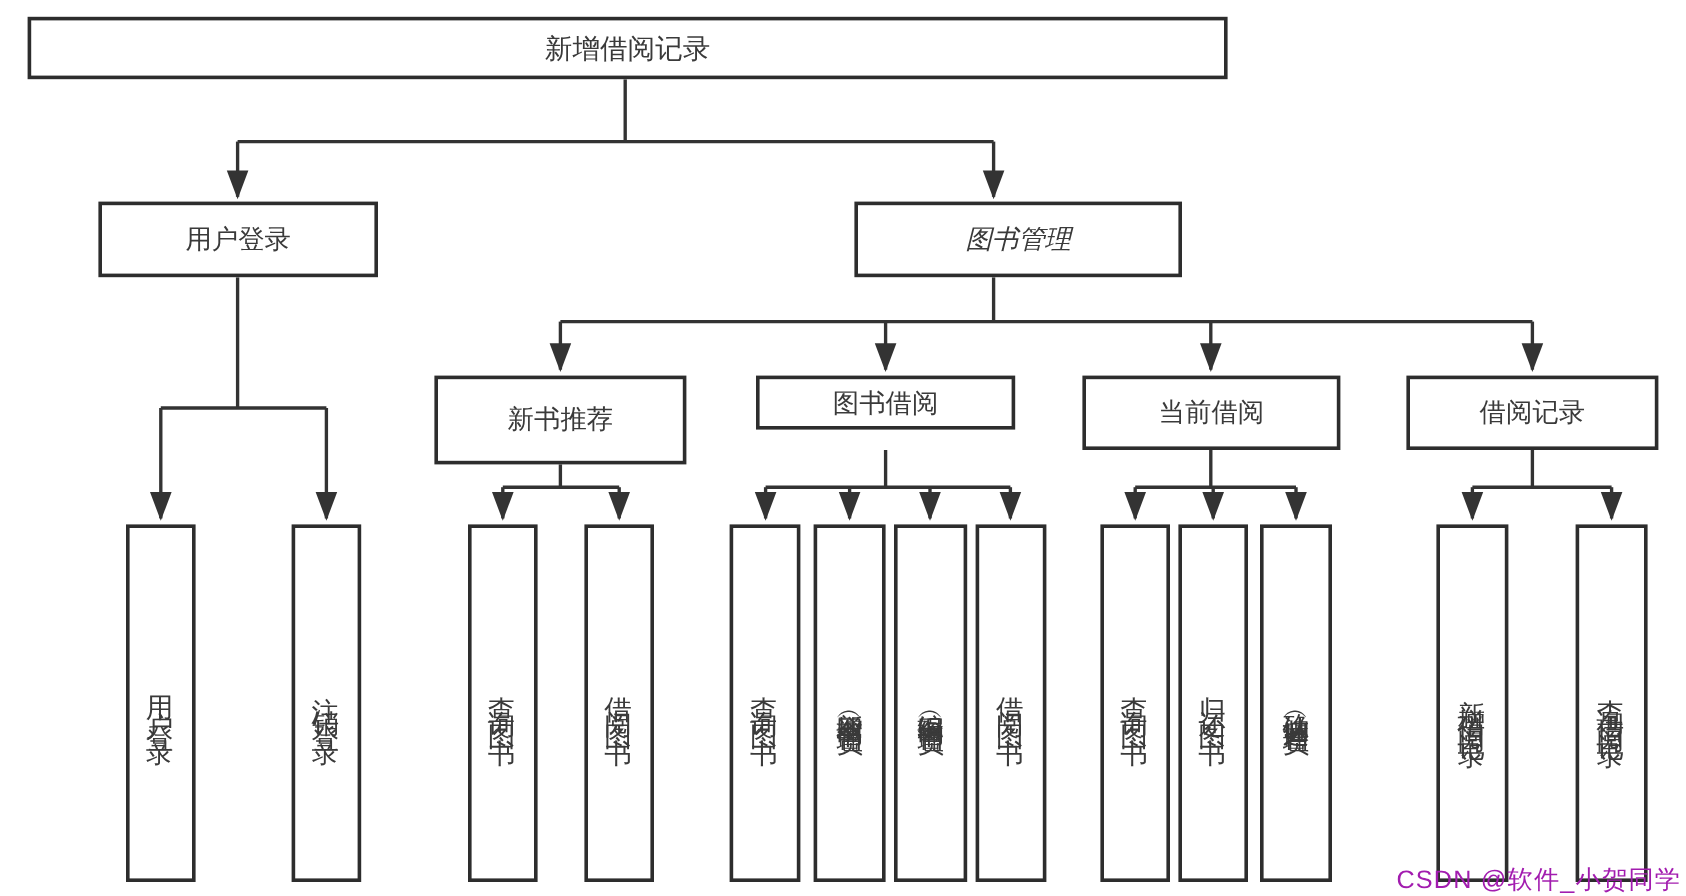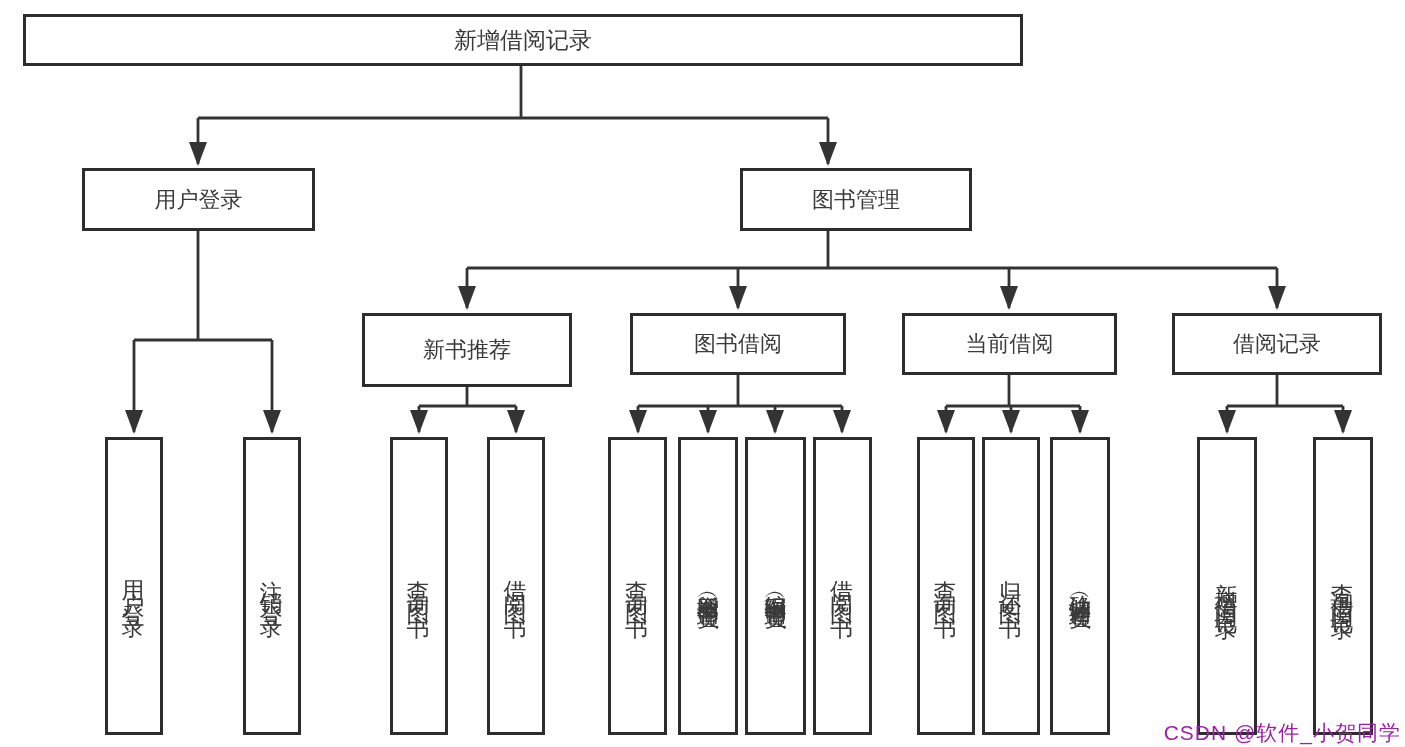--- a/index.html
+++ b/index.html
@@ -95,24 +95,24 @@
     <path class="ln" d="M1080 406 V432" marker-end="url(#arrow)"></path>
 
     <path class="ln" d="M1277 375 V406 M1227 406 H1343"></path>
     <path class="ln" d="M1227 406 V432" marker-end="url(#arrow)"></path>
     <path class="ln" d="M1343 406 V432" marker-end="url(#arrow)"></path>
   </svg>
 
   <div class="box root-box" style="left:23px; top:14px; width:1000px; height:52px;">新增借阅记录</div>
 
   <div class="box" style="left:82px; top:168px; width:233px; height:63px;">用户登录</div>
-  <div class="box" style="left:740px; top:168px; width:232px; height:63px;">图书管理</div>
+  <div class="box" style="left:712px; top:168px; width:273px; height:63px;font-style:italic;">图书管理</div>
 
   <div class="box" style="left:362px; top:313px; width:210px; height:74px;">新书推荐</div>
-  <div class="box" style="left:630px; top:313px; width:216px; height:62px;">图书借阅</div>
+  <div class="box" style="left:630px; top:313px; width:216px; height:45px;">图书借阅</div>
   <div class="box" style="left:1172px; top:313px; width:210px; height:62px;">借阅记录</div>
   <div class="box" style="left:902px; top:313px; width:215px; height:62px;">当前借阅</div>
 
   <div class="box leaf" style="left:105px; width:58px;">用户登录</div>
   <div class="box leaf" style="left:243px; width:58px;">注销登录</div>
 
   <div class="box leaf" style="left:390px; width:58px;">查询图书</div>
   <div class="box leaf" style="left:487px; width:58px;">借阅图书</div>
 
   <div class="box leaf" style="left:608px; width:59px;">查询图书</div>

